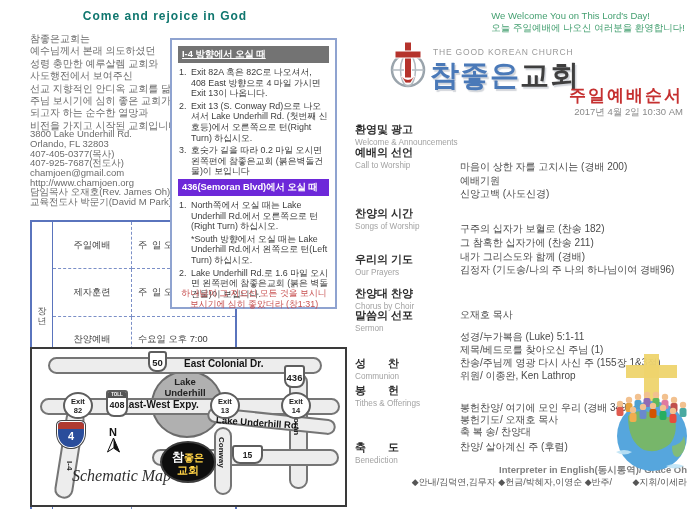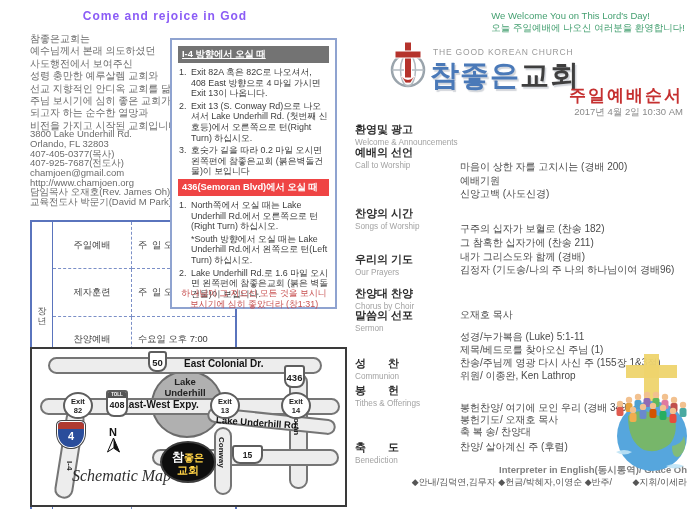--- a/index.html
+++ b/index.html
@@ -2,21 +2,21 @@
 <html><head>
 <meta charset="utf-8">
 <style>
   html,body { margin:0; padding:0; background:#fff; }
   .bulletin {
     position:relative; width:700px; height:509px; background:#fff; overflow:hidden;
     font-family:"Liberation Sans","DejaVu Sans",sans-serif; color:#333;
   }
   
   .motto { position:absolute; left:55px; top:9px; width:220px; text-align:center;
-    font-size:12px; font-weight:bold; color:#8b5cf6; letter-spacing:1px; }
+    font-size:12px; font-weight:bold; color:#0f766e; letter-spacing:1px; }
   .intro { position:absolute; left:30px; top:33px; font-size:10px; line-height:12.4px; color:#6b6b6b; }
   .addr  { position:absolute; left:30px; top:129px; font-size:9.5px; line-height:9.8px; color:#6b6b6b; }
   .staff { position:absolute; left:30px; top:187px; font-size:9.5px; line-height:10.3px; color:#6b6b6b; }
   
   .sched { position:absolute; left:30px; top:220px; border-collapse:collapse;
     border:2px solid #5a74bd; font-size:9.3px; color:#3d3d3d; }
   .sched td { border:1px dashed #7b8fc7; height:14.3px; padding:16px 3px; }
   .sched td.glabel { border-right:1px solid #5a74bd; white-space:pre-line; line-height:1.15;
     text-align:center; color:#555; width:14px; font-size:9px; }
   .sched td.sname { width:72px; text-align:center; }
@@ -52,21 +52,21 @@
   .compass { position:absolute; left:72px; top:78px; z-index:3; text-align:center; width:18px;
     font-weight:bold; font-size:11px; color:#111; line-height:11px; }
   .caption { position:absolute; left:40px; top:118px; z-index:3; font-style:italic;
     font-family:Liberation Serif, serif; font-size:16px; color:#2e2e2e; }
   
   .dirbox { position:absolute; left:170px; top:38px; width:167px; border:2px solid #8fa3d0;
     background:#fff; padding:4px 6px 6px; box-sizing:border-box; }
   .dhead { display:block; color:#fff; font-weight:bold; font-size:9.3px; padding:2px 4px;
     margin:2px 0 4px; }
   .dhead.h1 { background:#737373;text-decoration:underline; }
-  .dhead.h2 { background:#ef4444; }
+  .dhead.h2 { background:#6d28d9; }
   .ditem { position:relative; padding-left:13px; font-size:8.9px; line-height:10.6px;
     color:#3c3c3c; margin-bottom:2px; }
   .ditem .dnum { position:absolute; left:1px; top:0; }
   .dnote { padding-left:13px; font-size:8.9px; line-height:10.6px; color:#3c3c3c; margin-bottom:2px; }
   .verse { position:absolute; left:168px; top:288px; width:172px; text-align:center;
     font-size:8.9px; line-height:11px; color:#c75050; }
   
   .welcome { position:absolute; right:15px; top:10px; text-align:left; font-size:9.5px;
     line-height:11.5px; color:#45a071; }
   .logo-icon { position:absolute; left:390px; top:40px; }
@@ -91,22 +91,22 @@
 </head>
 <body>
 
 <div class="bulletin">
 
   <div class="motto">Come and rejoice in God</div>
 
   <div class="intro">
     <div>참좋은교회는</div>
     <div>예수님께서 본래 의도하셨던</div>
+    <div>성령 충만한 예루살렘 교회와</div>
     <div>사도행전에서 보여주신</div>
-    <div>성령 충만한 예루살렘 교회와</div>
     <div>선교 지향적인 안디옥 교회를 닮아</div>
     <div>주님 보시기에 심히 좋은 교회가</div>
     <div>되고자 하는 순수한 열망과</div>
     <div>비전을 가지고 시작된 교회입니다</div>
   </div>
 
   <div class="addr">
     <div>3800 Lake Underhill Rd.</div>
     <div>Orlando, FL 32803</div>
     <div>407-405-0377(목사)</div>

